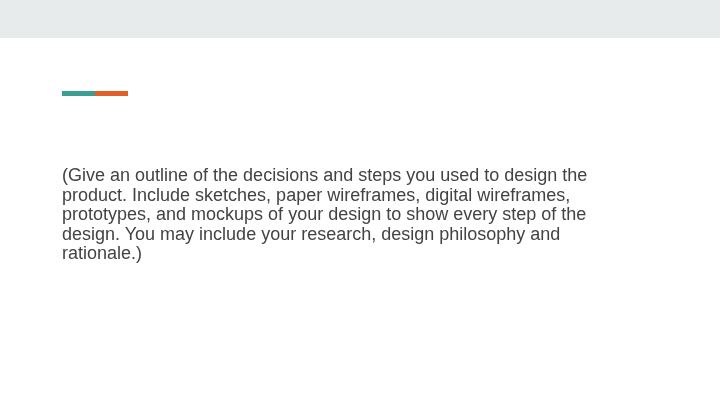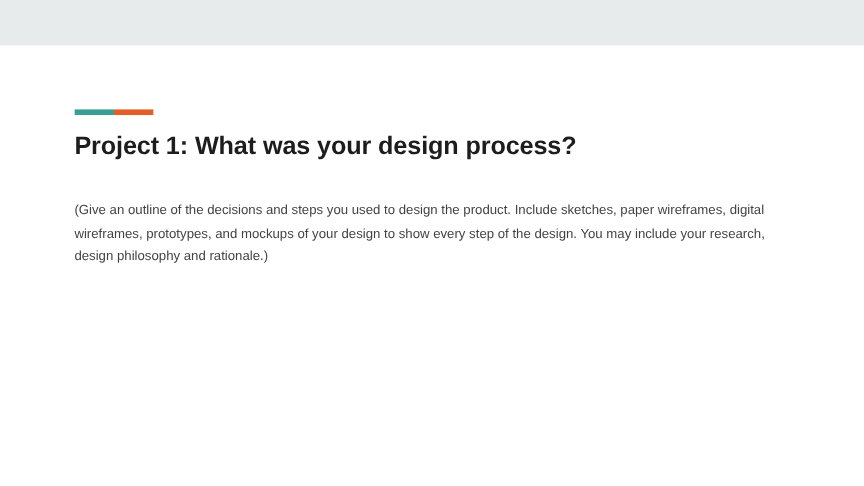--- a/index.html
+++ b/index.html
@@ -72,35 +72,34 @@
     white-space: nowrap;
   }
 
   
   .slide-paragraph {
     position: absolute;
     left: 62px;
     top: 128px;          
     width: 582px;
     margin: 0;
-    font-size: 11px;
+    font-size: 18px;
     line-height: 19.5px;
     color: #434343;
     text-align: left;
   }
 </style>
 </head>
 <body>
 
 <div class="top-band"></div>
 
 <div class="slide-body">
 
   <div class="accent-rule">
     <span class="seg seg-teal"></span>
     <span class="seg seg-orange"></span>
   </div>
 
-  <h1 class="slide-title">Project 1: What was your design process?</h1>
 
   <p class="slide-paragraph">(Give an outline of the decisions and steps you used to design the product. Include sketches, paper wireframes, digital wireframes, prototypes, and mockups of your design to show every step of the design. You may include your research, design philosophy and rationale.)</p>
 
 </div>
 
 </body></html>

